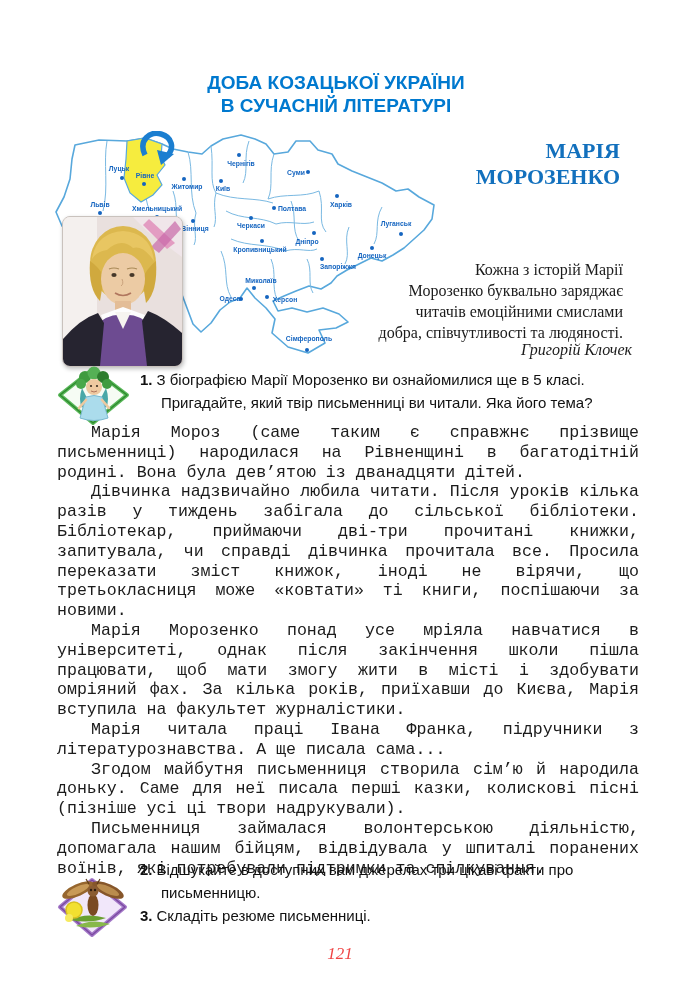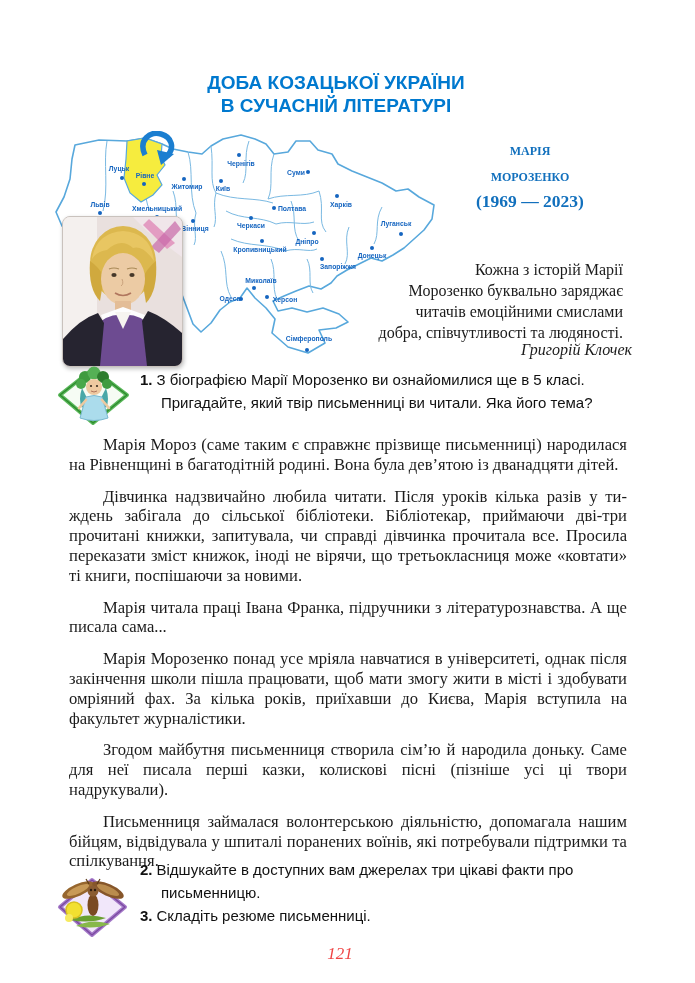--- a/index.html
+++ b/index.html
@@ -22,22 +22,22 @@
     font-size:6.8px;fill:#1565c0;
   }
   
   .photo{
     left:62px;top:216px;width:119px;height:149px;border-radius:8px;
     border:1px solid #c9c2bd;box-shadow:1px 2px 4px rgba(0,0,0,.25);
     overflow:hidden;background:#e7dedc;
   }
   
   .author-name{
-    left:440px;top:138px;width:180px;text-align:center;
-    font-weight:bold;font-size:12px;line-height:26px;color:#1270bd;white-space:pre-line;
+    left:440px;top:138px;width:180px;text-align:right;
+    font-weight:bold;font-size:22px;line-height:26px;color:#1270bd;white-space:pre-line;
   }
   .author-years{
     left:440px;top:191px;width:180px;text-align:center;
     font-weight:bold;font-size:17.5px;color:#1270bd;
   }
   
   .epigraph{
     left:365px;top:259px;width:258px;text-align:right;
     font-size:16px;line-height:21px;white-space:pre-line;
   }
@@ -53,21 +53,21 @@
   }
   .task1{left:140px;top:368px;width:500px;}
   .task23{left:140px;top:858px;width:512px;}
   .task-line{padding-left:21px;text-indent:-21px;}
   .task-line b{margin-right:4px;}
   
   .body-text{
     left:57px;top:423px;width:582px;
     font-size:16.6px;line-height:19.8px;text-align:justify;
   }
-  .body-text p{margin:12px;text-indent:34px;}
+  .body-text p{margin:0;text-indent:34px;font-family:Liberation Mono, monospace;}
   
   .page-number{
     left:4px;top:944px;width:672px;text-align:center;
     font-style:italic;font-size:17px;color:#ef4444;
   }
 </style>
 </head>
 <body>
 
 <div class="page">
@@ -180,21 +180,20 @@
       <path d="M 38,98 L 60,90 L 82,98 L 75,116 L 60,100 L 45,116 Z" fill="#fdfdfd"></path>
       <path d="M 28,149 L 31,110 Q 45,96 60,98 Q 76,96 89,110 L 91,149 Z" fill="#6d4b91"></path>
       <path d="M 52,95 L 68,95 L 60,112 Z" fill="#f6f4f0"></path>
       <path d="M 0,149 L 0,122 Q 17,102 35,96 L 41,106 L 37,149 Z" fill="#262430"></path>
       <path d="M 119,149 L 119,116 Q 101,100 85,94 L 79,104 L 84,149 Z" fill="#262430"></path>
     </svg>
   </div>
 
   <div class="abs author-name">МАРІЯ
 МОРОЗЕНКО</div>
-  <div class="abs author-years">(1969 — 2023)</div>
 
   <div class="abs epigraph">Кожна з історій Марії
 Морозенко буквально заряджає
 читачів емоційними смислами
 добра, співчутливості та людяності.</div>
   <div class="abs epigraph-author">Григорій Клочек</div>
 
   <div class="abs task-icon1">
     <svg width="75" height="64" viewBox="0 0 75 64">
       <polygon points="37,7 71,33 37,61 4,33" fill="#f6fcf4" stroke="#5ab85a" stroke-width="4" stroke-linejoin="round"></polygon>
@@ -218,22 +217,22 @@
 
   <div class="abs task-block task1">
     <div class="task-line">
       <b>1.</b><span>З біографією Марії Морозенко ви ознайомилися ще в 5 класі. Пригадайте, який твір письменниці ви читали. Яка його тема?</span>
     </div>
   </div>
 
   <div class="abs body-text">
     <p>Марія Мороз (саме таким є справжнє прізвище письменниці) народи­лася на Рівненщині в багатодітній родині. Вона була дев’ятою із дванад­цяти дітей.</p>
     <p>Дівчинка надзвичайно любила читати. Після уроків кілька разів у ти­ждень забігала до сільської бібліотеки. Бібліотекар, приймаючи дві-три прочитані книжки, запитувала, чи справді дівчинка прочитала все. Про­сила переказати зміст книжок, іноді не вірячи, що третьокласниця може «ковтати» ті книги, поспішаючи за новими.</p>
+    <p>Марія Морозенко понад усе мріяла навчатися в університеті, однак пі­сля закінчення школи пішла працювати, щоб мати змогу жити в місті і здо­бувати омріяний фах. За кілька років, приїхавши до Києва, Марія всту­пила на факультет журналістики.</p>
     <p>Марія читала праці Івана Франка, підручники з літературознавства. А ще писала сама...</p>
-    <p>Марія Морозенко понад усе мріяла навчатися в університеті, однак пі­сля закінчення школи пішла працювати, щоб мати змогу жити в місті і здо­бувати омріяний фах. За кілька років, приїхавши до Києва, Марія всту­пила на факультет журналістики.</p>
     <p>Згодом майбутня письменниця створила сім’ю й народила доньку. Саме для неї писала перші казки, колискові пісні (пізніше усі ці твори надрукували).</p>
     <p>Письменниця займалася волонтерською діяльністю, допомагала на­шим бійцям, відвідувала у шпиталі поранених воїнів, які потребували під­тримки та спілкування.</p>
   </div>
 
   <div class="abs task-icon2">
     <svg width="73" height="68" viewBox="0 0 73 68">
       <polygon points="36,8 69,35 36,63 4,35" fill="#f1e7fa" stroke="#a478c8" stroke-width="4" stroke-linejoin="round"></polygon>
       <polygon points="36,8 69,35 36,63 4,35" fill="none" stroke="#7a4aa0" stroke-width="1.2" stroke-linejoin="round"></polygon>
       <path d="M 14,48 Q 30,40 50,46 Q 34,52 14,48 Z" fill="#6aa030"></path>
       <path d="M 20,54 Q 36,46 54,52 Q 38,58 20,54 Z" fill="#87b84a"></path>

